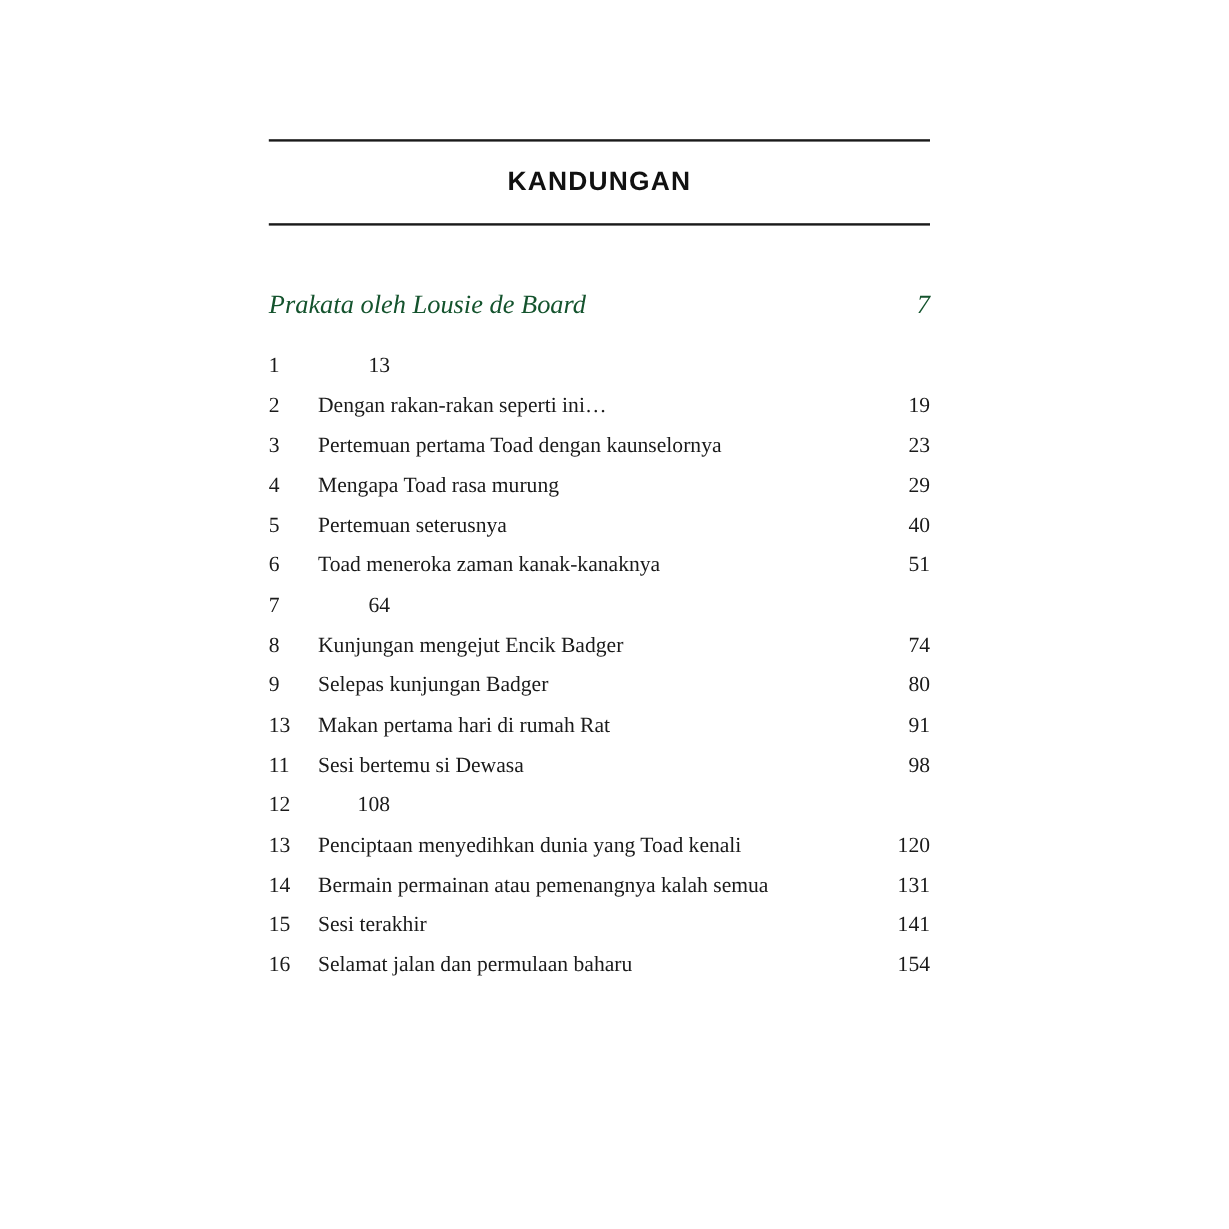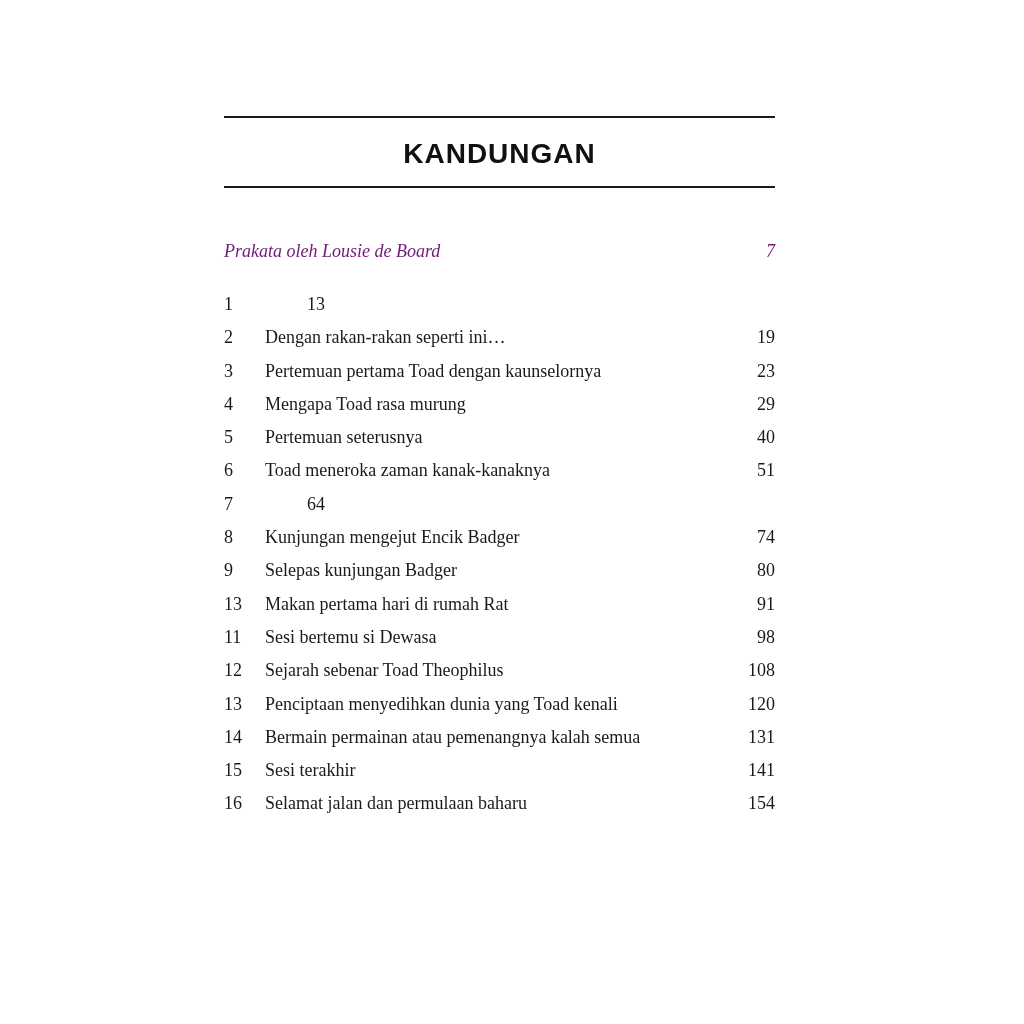--- a/index.html
+++ b/index.html
@@ -3,26 +3,26 @@
 <meta charset="utf-8">
 <style>
   html, body { margin: 0; padding: 0; background: #ffffff; }
   body { width: 1024px; height: 1024px; position: relative; overflow: hidden; }
   .page { position: absolute; left: 224px; top: 0; width: 551px; }
   .rule { position: absolute; left: 0; width: 551px; height: 2px; background: #1a1a1a; }
   .rule.top { top: 116px; }
   .rule.bottom { top: 186px; }
   .title {
     position: absolute; top: 138px; left: 0; width: 551px; text-align: center;
-    font-family: "Liberation Sans", sans-serif; font-weight: bold; font-size: 28px;
+    font-family: "Liberation Sans", sans-serif; font-weight: bold; font-size: 22px;
     letter-spacing: 1px; color: #111;
   }
   .preface {
     position: absolute; top: 241px; left: 0; width: 551px; display: flex; justify-content: space-between;
-    font-family: "Liberation Serif", serif; font-style: italic; font-size: 18px; color: #701a75;
+    font-family: "Liberation Serif", serif; font-style: italic; font-size: 22px; color: #14532d;
   }
   .toc { position: absolute; top: 294px; left: 0; width: 551px; }
   .row {
     display: flex; height: 33.3px; align-items: flex-start;
     font-family: "Liberation Serif", serif; font-size: 18px; color: #1a1a1a;
   }
   .num { width: 41px; }
   .label { flex: 1; }
   .pg { text-align: right; width: 60px; }
 </style>
@@ -88,21 +88,20 @@
         <span class="label">Makan pertama hari di rumah Rat</span>
         <span class="pg">91</span>
       </div>
     <div class="row">
         <span class="num">11</span>
         <span class="label">Sesi bertemu si Dewasa</span>
         <span class="pg">98</span>
       </div>
     <div class="row">
         <span class="num">12</span>
-        <span class="label">Sejarah sebenar Toad Theophilus</span>
         <span class="pg">108</span>
       </div>
     <div class="row">
         <span class="num">13</span>
         <span class="label">Penciptaan menyedihkan dunia yang Toad kenali</span>
         <span class="pg">120</span>
       </div>
     <div class="row">
         <span class="num">14</span>
         <span class="label">Bermain permainan atau pemenangnya kalah semua</span>

